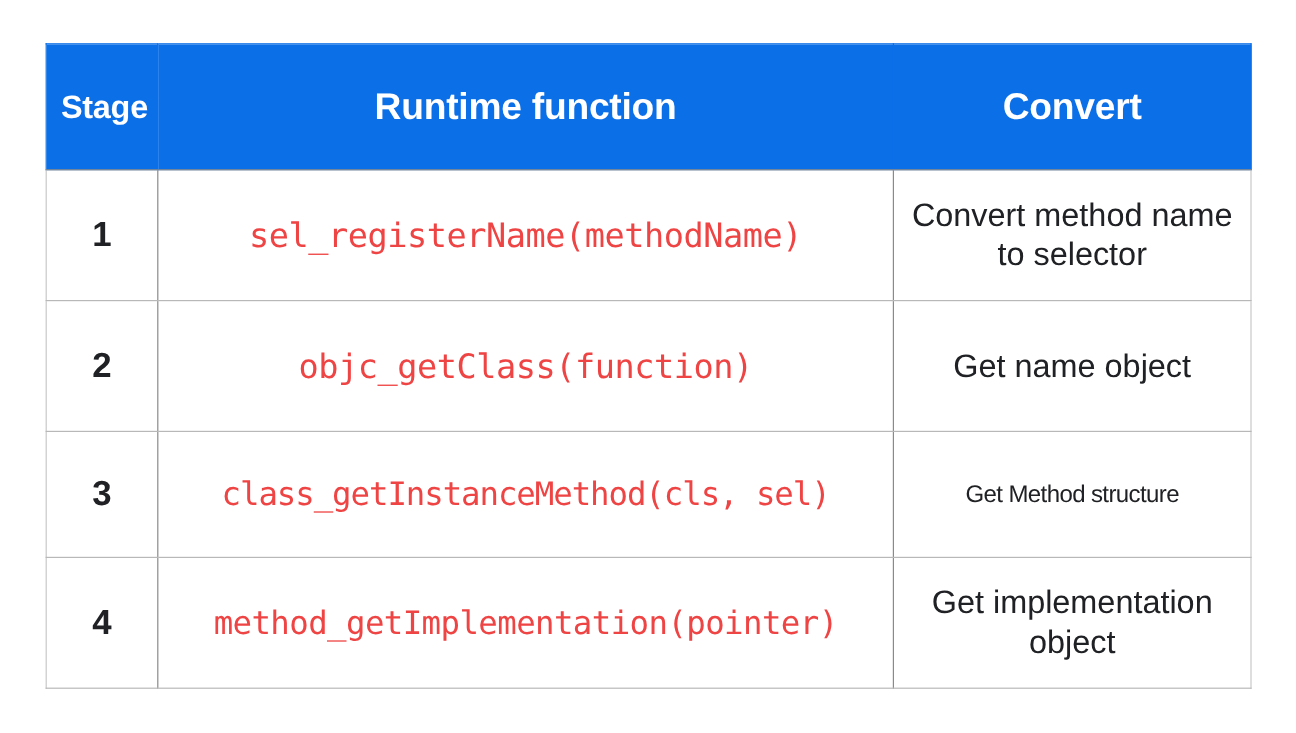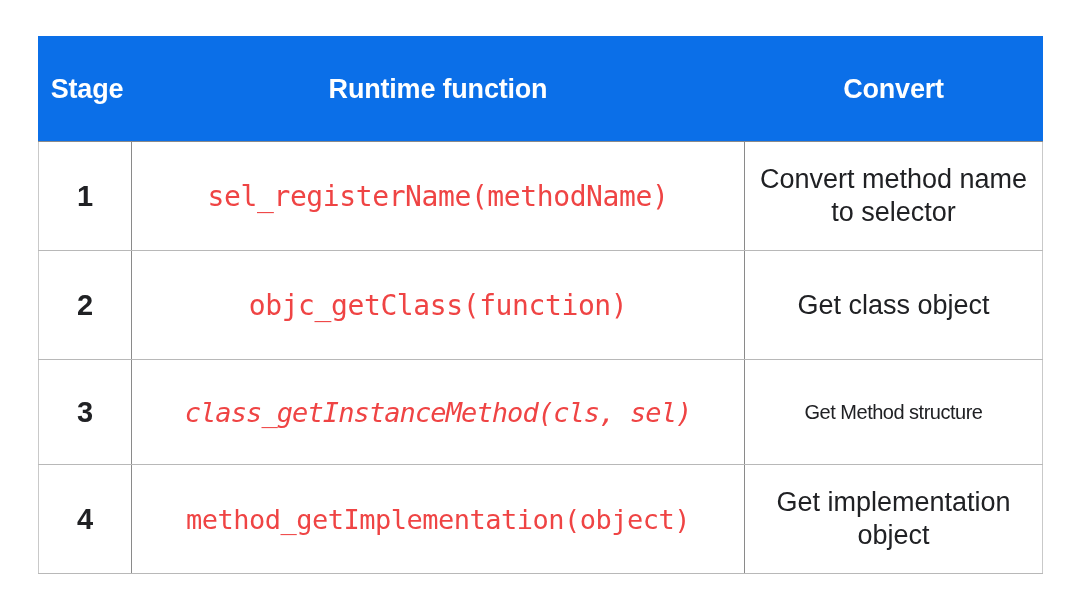--- a/index.html
+++ b/index.html
@@ -33,21 +33,21 @@
 
   table.runtime-table col.col-stage   { width: 93px; }
   table.runtime-table col.col-fn      { width: 613px; }
   table.runtime-table col.col-purpose { width: 298px; }
 
   thead tr.header-row th {
     background: #0b6fe8;
     color: #ffffff;
     font-family: "Liberation Sans", sans-serif;
     font-weight: bold;
-    font-size: 27px;
+    font-size: 31px;
     letter-spacing: -0.2px;
     text-align: center;
     vertical-align: middle;
     padding: 0;
     height: 104px;
     border: 1px solid #0b6fe8;
     border-bottom: 1px solid #8a8a8a;
   }
   thead tr.header-row th.th-stage {
     font-size: 27px;
@@ -87,21 +87,20 @@
   }
 
   tbody tr.row-1 td { height: 108px; }
   tbody tr.row-2 td { height: 108px; }
   tbody tr.row-3 td { height: 104px; }
   tbody tr.row-4 td { height: 108px; }
 
   tbody tr.row-3 td.cell-fn {
     font-size: 27px;
     letter-spacing: -0.9px;
-    font-style: italic;
   }
   tbody tr.row-3 td.cell-purpose {
     font-size: 20px;
     letter-spacing: -0.5px;
     white-space: nowrap;
   }
   tbody tr.row-4 td.cell-fn {
     font-size: 27px;
     letter-spacing: -0.5px;
   }
@@ -125,27 +124,27 @@
     </thead>
     <tbody>
       <tr class="row-1">
         <td class="cell-stage">1</td>
         <td class="cell-fn">sel_registerName(methodName)</td>
         <td class="cell-purpose">Convert method name to selector</td>
       </tr>
       <tr class="row-2">
         <td class="cell-stage">2</td>
         <td class="cell-fn">objc_getClass(function)</td>
-        <td class="cell-purpose">Get class object</td>
+        <td class="cell-purpose">Get name object</td>
       </tr>
       <tr class="row-3">
         <td class="cell-stage">3</td>
         <td class="cell-fn">class_getInstanceMethod(cls, sel)</td>
         <td class="cell-purpose">Get Method structure</td>
       </tr>
       <tr class="row-4">
         <td class="cell-stage">4</td>
-        <td class="cell-fn">method_getImplementation(object)</td>
+        <td class="cell-fn">method_getImplementation(pointer)</td>
         <td class="cell-purpose">Get implementation object</td>
       </tr>
     </tbody>
   </table>
 </div>
 
 </body></html>

